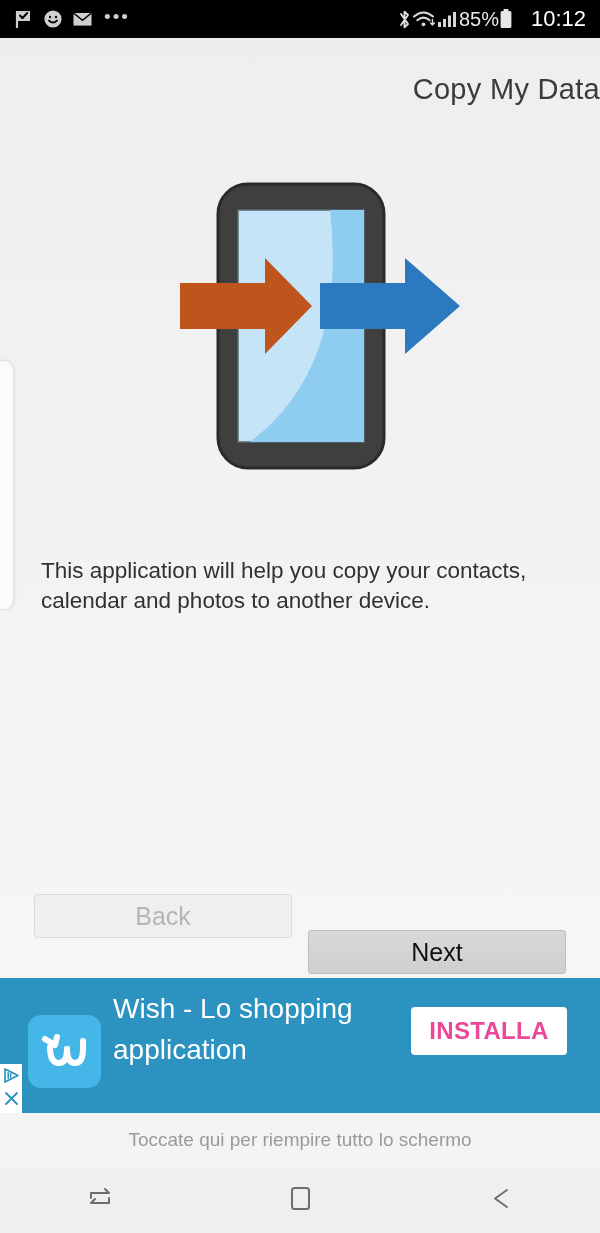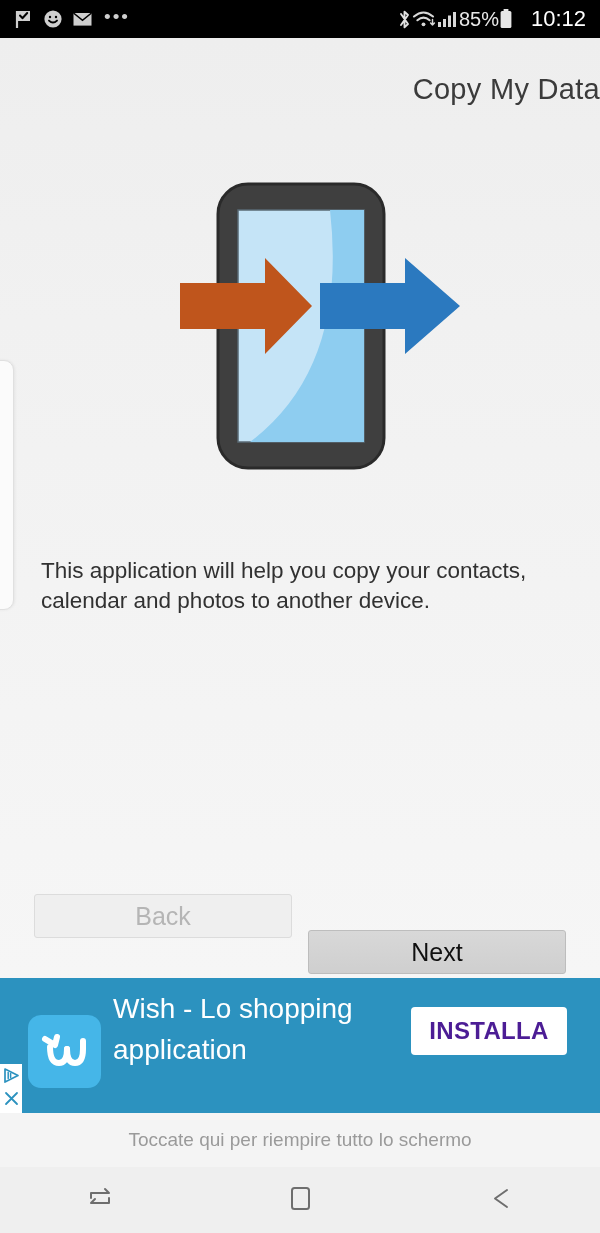--- a/index.html
+++ b/index.html
@@ -196,21 +196,21 @@
     position: absolute;
     right: 33px;
     top: 29px;
     width: 156px;
     height: 48px;
     background: #ffffff;
     border-radius: 4px;
     display: flex;
     align-items: center;
     justify-content: center;
-    color: #4c1d95;
+    color: #ec4899;
     font-size: 24px;
     font-weight: bold;
     letter-spacing: 0.3px;
   }
 
   
   .hint-strip {
     position: absolute;
     top: 1113px; left: 0;
     width: 600px;

